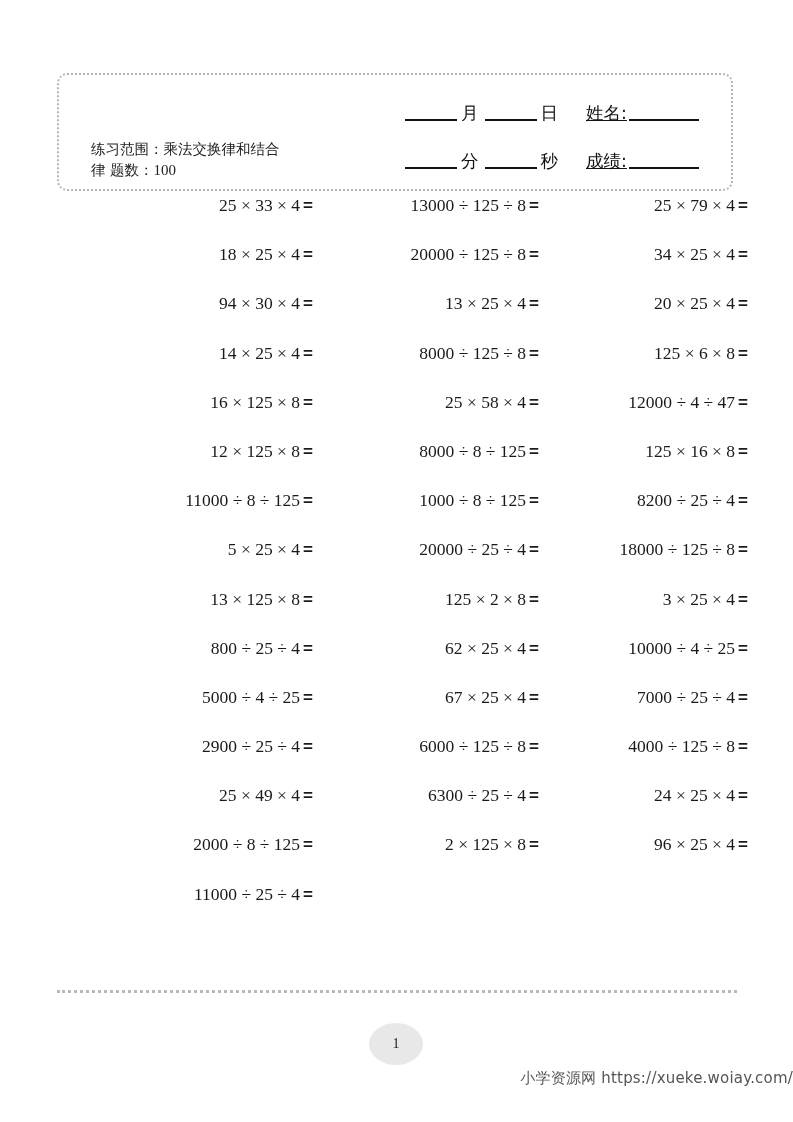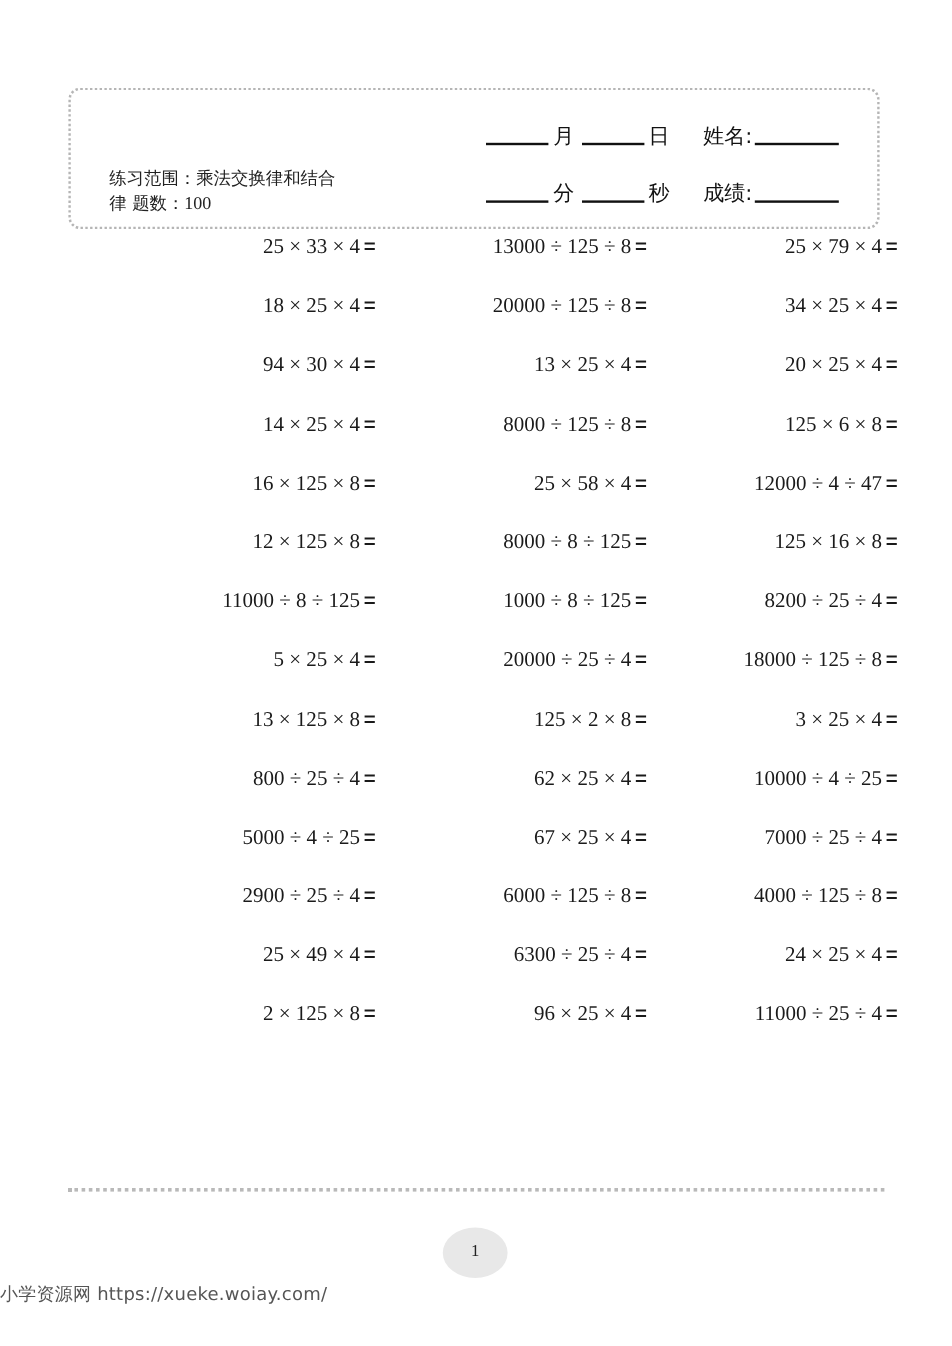--- a/index.html
+++ b/index.html
@@ -51,21 +51,21 @@
     .fill-row.r2 { top: 72px; }
     .blank {
       display: inline-block;
       height: 0;
       border-bottom: 2px solid #111;
       margin-bottom: 4px;
     }
     .blank.short { width: 52px; margin-right: 4px; }
     .blank.short2 { width: 52px; margin-left: 6px; margin-right: 4px; }
     .blank.long { width: 70px; margin-left: 2px; }
-    .label-gap { margin-left: 28px; }
+    .label-gap { margin-left: 28px; text-decoration: underline; }
 
     .problems {
       position: absolute;
       left: 88px;
       top: 188px;
       width: 660px;
       display: grid;
       grid-template-columns: 225px 226px 209px;
       grid-auto-rows: 49.2px;
       text-align: right;
@@ -105,21 +105,21 @@
       justify-content: center;
       font-family: "Liberation Serif", serif;
       font-size: 14px;
       color: #222;
     }
     .site-text {
       position: absolute;
       left: 0;
       width: 793px;
       top: 1069px;
-      text-align: left;
+      text-align: right;
       font-size: 15px;
       color: #555;
       letter-spacing: 0.2px;
     }
   </style>
 </head>
 <body>
 
 <div class="header-box">
   <div class="range-text">
@@ -181,20 +181,21 @@
     <div class="problem"><span>10000 ÷ 4 ÷ 25</span><span class="eq">=</span></div>
     <div class="problem"><span>5000 ÷ 4 ÷ 25</span><span class="eq">=</span></div>
     <div class="problem"><span>67 × 25 × 4</span><span class="eq">=</span></div>
     <div class="problem"><span>7000 ÷ 25 ÷ 4</span><span class="eq">=</span></div>
     <div class="problem"><span>2900 ÷ 25 ÷ 4</span><span class="eq">=</span></div>
     <div class="problem"><span>6000 ÷ 125 ÷ 8</span><span class="eq">=</span></div>
     <div class="problem"><span>4000 ÷ 125 ÷ 8</span><span class="eq">=</span></div>
     <div class="problem"><span>25 × 49 × 4</span><span class="eq">=</span></div>
     <div class="problem"><span>6300 ÷ 25 ÷ 4</span><span class="eq">=</span></div>
     <div class="problem"><span>24 × 25 × 4</span><span class="eq">=</span></div>
+    <div class="problem"><span>2000 ÷ 8 ÷ 125</span><span class="eq">=</span></div>
     <div class="problem"><span>2 × 125 × 8</span><span class="eq">=</span></div>
     <div class="problem"><span>96 × 25 × 4</span><span class="eq">=</span></div>
     <div class="problem"><span>11000 ÷ 25 ÷ 4</span><span class="eq">=</span></div>
   </div>
 
 <div class="footer-line"></div>
 <div class="page-badge">
   <span>1</span>
 </div>
 <div class="site-text">小学资源网 https://xueke.woiay.com/</div>

